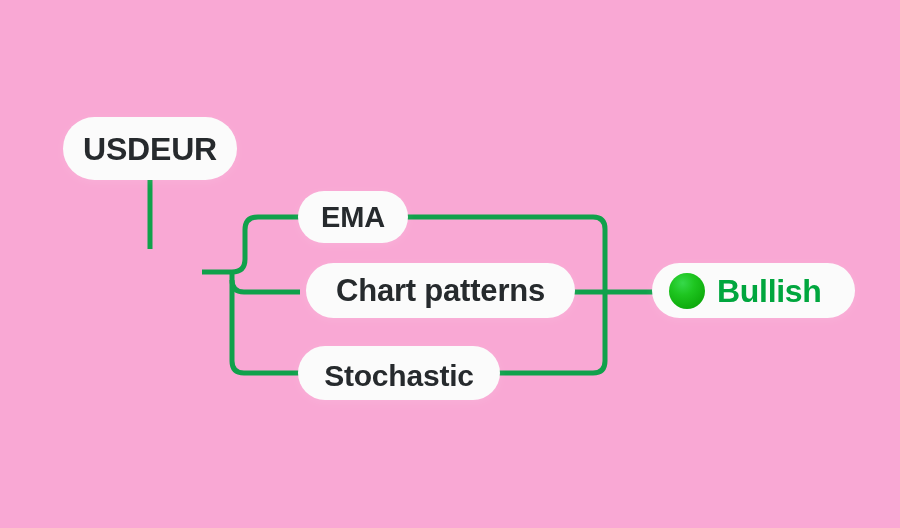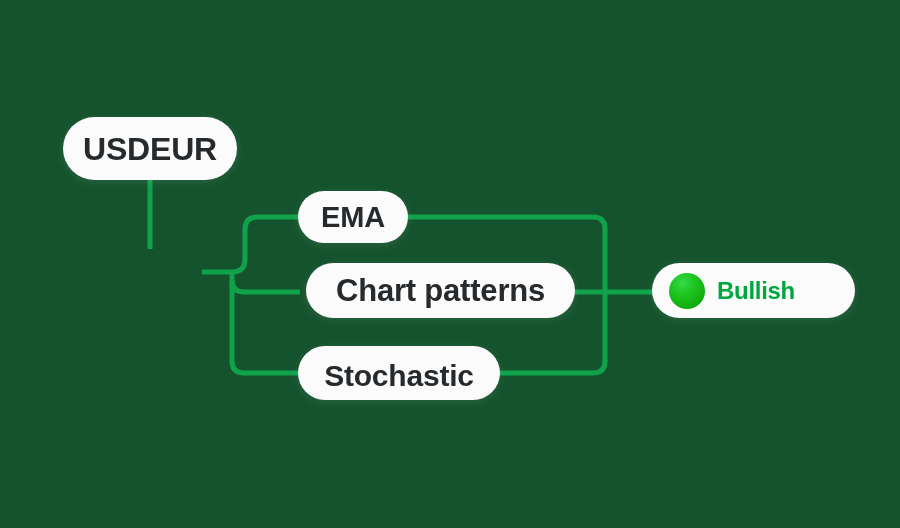--- a/index.html
+++ b/index.html
@@ -10,21 +10,21 @@
   body {
     width: 900px;
     height: 528px;
     overflow: hidden;
     font-family: "Liberation Sans", sans-serif;
   }
   #canvas {
     position: relative;
     width: 900px;
     height: 528px;
-    background: #14532d;
+    background: #f9a8d4;
   }
   #wires {
     position: absolute;
     left: 0;
     top: 0;
     width: 900px;
     height: 528px;
     pointer-events: none;
   }
   .node {
@@ -91,21 +91,21 @@
   #node-verdict {
     left: 652px;
     top: 263px;
     width: 203px;
     height: 55px;
     justify-content: flex-start;
     padding-left: 17px;
   }
   #node-verdict .verdict-label {
     color: #00a63e;
-    font-size: 24px;
+    font-size: 32px;
     font-weight: 700;
     letter-spacing: -0.3px;
     line-height: 1;
   }
   .status-dot {
     width: 36px;
     height: 36px;
     border-radius: 50%;
     margin-right: 12px;
     flex: 0 0 auto;

